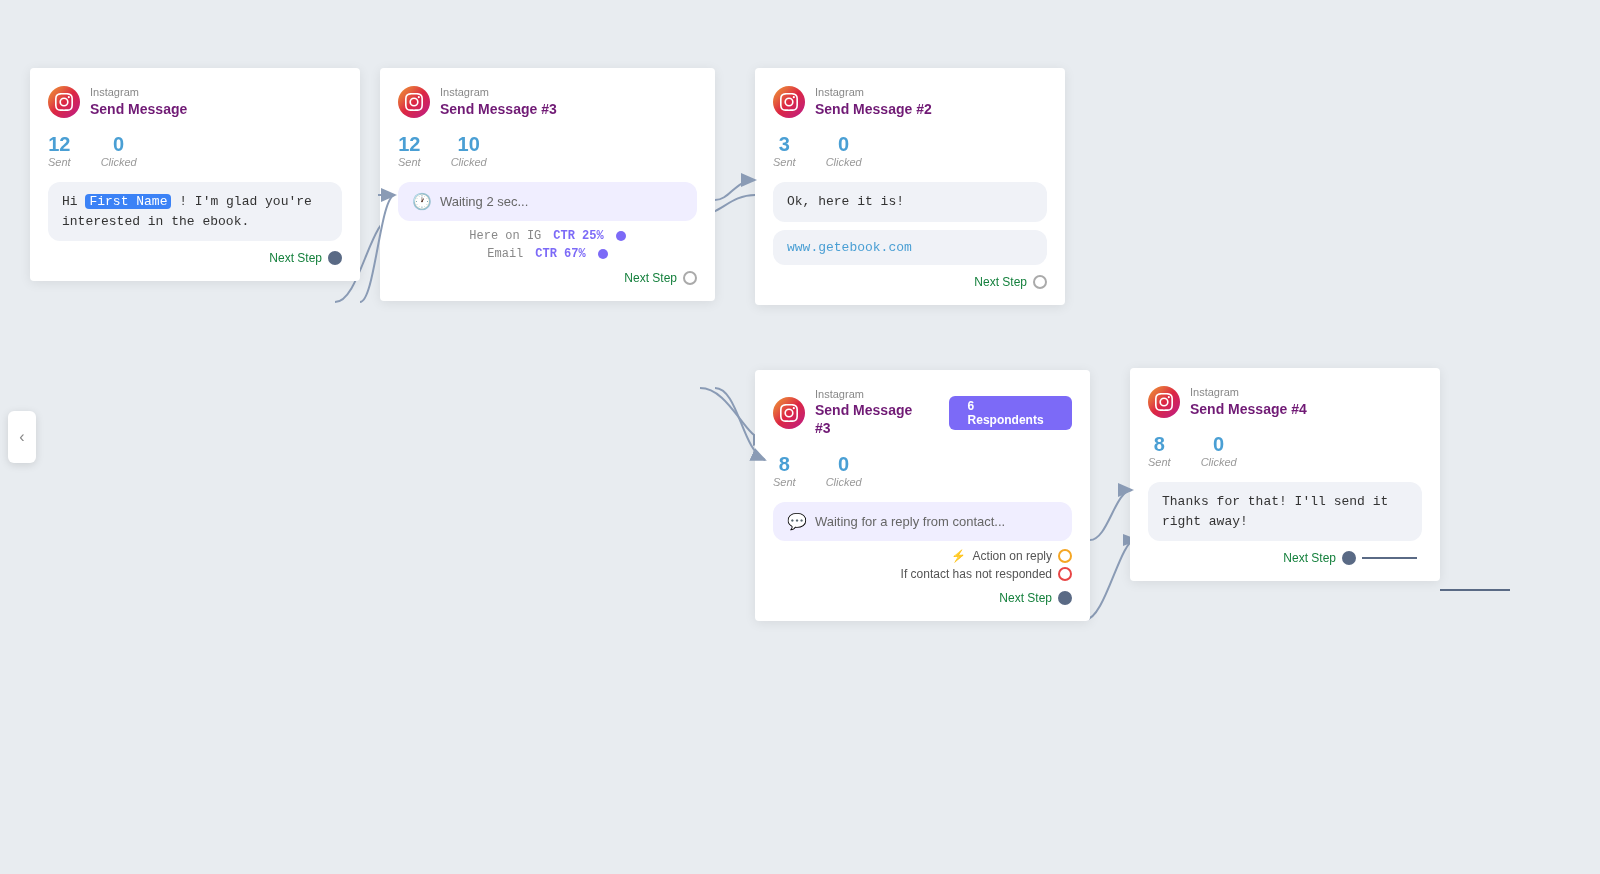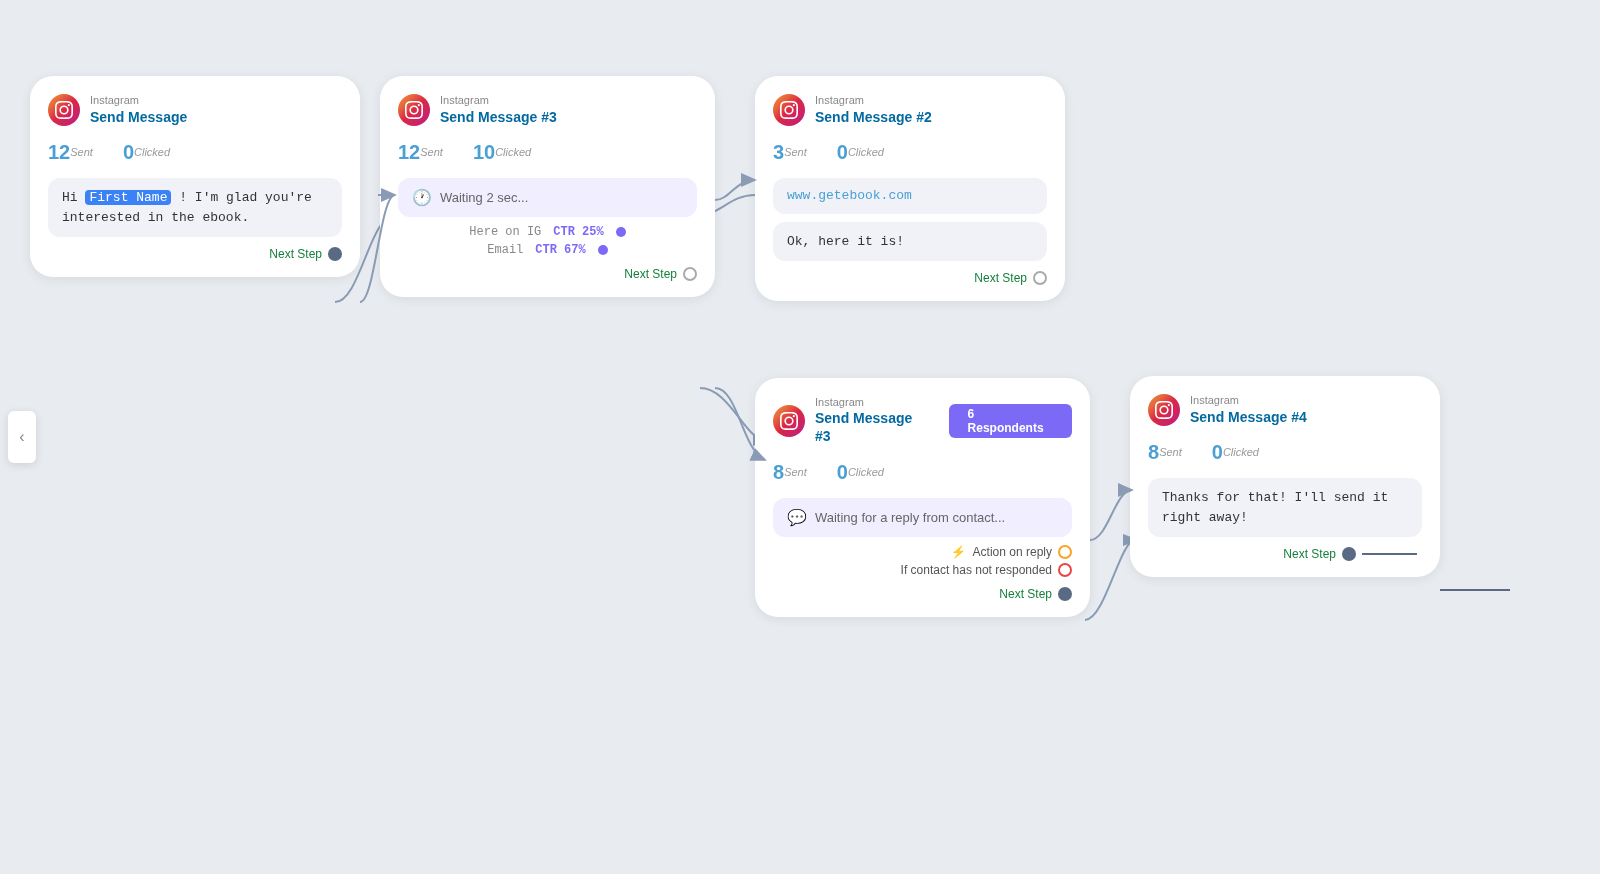--- a/index.html
+++ b/index.html
@@ -6,25 +6,24 @@
     body {
       background: #e8ecf0;
       font-family: -apple-system, BlinkMacSystemFont, 'Segoe UI', sans-serif;
       width: 1600px;
       height: 874px;
       overflow: hidden;
       position: relative;
     }
     .card {
       background: #fff;
-      border-radius: 23px;
+      border-radius: 4px;
       padding: 18px 18px 16px;
       box-shadow: 0 2px 12px rgba(0,0,0,0.08);
       position: absolute;
-      margin-top: 8px;
     }
     .card-header {
       display: flex;
       align-items: center;
       gap: 10px;
       margin-bottom: 14px;
     }
     .ig-icon {
       width: 32px;
       height: 32px;
@@ -45,31 +44,31 @@
       flex-direction: column;
     }
     .card-platform {
       font-size: 11px;
       color: #888;
       line-height: 1.2;
     }
     .card-title {
       font-size: 14px;
       font-weight: 600;
-      color: #0369a1;
+      color: #701a75;
       line-height: 1.3;
     }
     .stats-row {
       display: flex;
       gap: 30px;
       margin-bottom: 14px;
     }
     .stat {
       display: flex;
-      flex-direction: row;
+      flex-direction: column;
       align-items: center;
     }
     .stat-num {
       font-size: 20px;
       font-weight: 700;
       color: #4a9fd4;
       line-height: 1.2;
     }
     .stat-label {
       font-size: 11px;
@@ -335,25 +334,25 @@
   <div class="stats-row">
     <div class="stat">
       <span class="stat-num">3</span>
       <span class="stat-label">Sent</span>
     </div>
     <div class="stat">
       <span class="stat-num">0</span>
       <span class="stat-label">Clicked</span>
     </div>
   </div>
+  <div class="message-bubble">
+    <span>Ok, here it is!</span>
+  </div>
   <div class="message-bubble" style="padding-top:8px;padding-bottom:8px;">
     <span class="link-text">www.getebook.com</span>
-  </div>
-  <div class="message-bubble">
-    <span>Ok, here it is!</span>
   </div>
   <div class="next-step-row">
     <span>Next Step</span>
     <div class="next-step-circle"></div>
   </div>
 </div>
 
 <div class="card" style="left:755px; top:370px; width:335px;">
   <div class="card-header" style="justify-content:space-between;">
     <div style="display:flex;align-items:center;gap:10px;">

